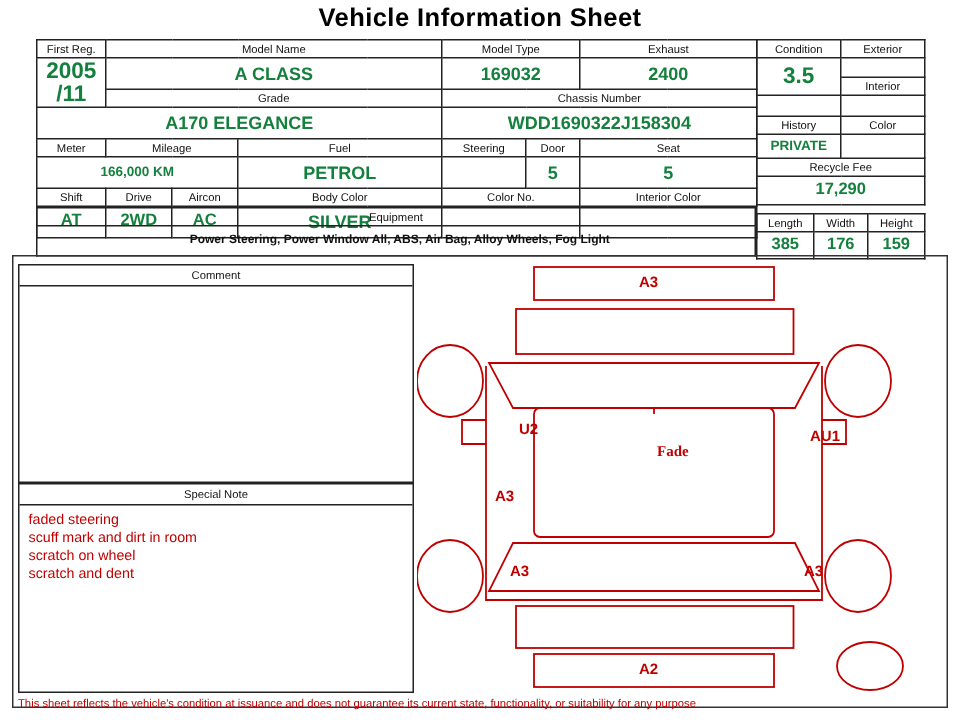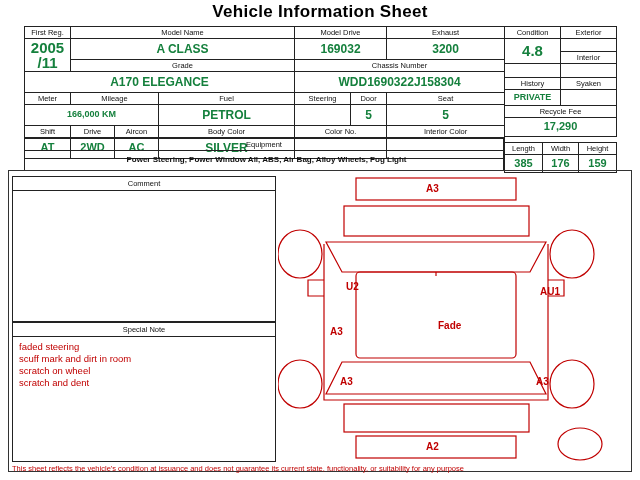--- a/index.html
+++ b/index.html
@@ -164,29 +164,29 @@
         <col style="width:50px">
         <col style="width:56px">
       <col style="width:36px">
         <col style="width:58px">
         <col style="width:60px">
     </colgroup>
     <tbody>
         <tr>
       <td class="hd">First Reg.</td>
       <td class="hd" colspan="4">Model Name</td>
-      <td class="hd" colspan="2">Model Drive</td>
+      <td class="hd" colspan="2">Model Type</td>
       <td class="hd" colspan="2">Exhaust</td>
     </tr>
     <tr>
       <td class="val lg" rowspan="2" style="line-height:1.0;white-space:pre-line">2005
 /11</td>
       <td class="val" colspan="4">A CLASS</td>
       <td class="val" colspan="2">169032</td>
-      <td class="val" colspan="2">3200</td>
+      <td class="val" colspan="2">2400</td>
     </tr>
     <tr>
       <td class="hd" colspan="4">Grade</td>
       <td class="hd" colspan="4">Chassis Number</td>
     </tr>
     <tr>
       <td class="val" colspan="5">A170 ELEGANCE</td>
       <td class="val" colspan="4">WDD1690322J158304</td>
     </tr>
     <tr>
@@ -238,33 +238,33 @@
     <colgroup>
         <col style="width:56px">
         <col style="width:56px">
       </colgroup>
     <tbody>
         <tr>
       <td class="hd">Condition</td>
       <td class="hd">Exterior</td>
     </tr>
     <tr>
-      <td class="val lg" rowspan="2">4.8</td>
+      <td class="val lg" rowspan="2">3.5</td>
       <td class="val sm" style="height:12px"></td>
     </tr>
     <tr>
       <td class="hd">Interior</td>
     </tr>
     <tr>
       <td class="val sm" style="height:13px"></td>
       <td class="val sm" style="height:13px"></td>
     </tr>
     <tr>
       <td class="hd">History</td>
-      <td class="hd">Syaken</td>
+      <td class="hd">Color</td>
     </tr>
     <tr>
       <td class="val sm" style="height:15px">PRIVATE</td>
       <td class="val sm" style="height:15px"></td>
     </tr>
     <tr>
       <td class="hd" colspan="2">Recycle Fee</td>
     </tr>
     <tr>
       <td class="val md" colspan="2" style="height:18px">17,290</td>
@@ -337,21 +337,21 @@
         <ellipse cx="294" cy="208" rx="22" ry="24"></ellipse>
 
         <ellipse cx="302" cy="268" rx="22" ry="16"></ellipse>
 
         <line x1="158" y1="96" x2="158" y2="100"></line>
       </g>
     </svg>
     <span class="dg-label" style="left:148px; top:7px;">A3</span>
     <span class="dg-label" style="left:68px;  top:105px;">U2</span>
     <span class="dg-label" style="left:262px; top:110px;">AU1</span>
-    <span class="dg-label" style="left:160px; top:144px;">Fade</span>
+    <span class="dg-label" style="left:160px; top:120px;font-family:Liberation Serif, serif;">Fade</span>
     <span class="dg-label" style="left:52px;  top:150px;">A3</span>
     <span class="dg-label" style="left:62px;  top:200px;">A3</span>
     <span class="dg-label" style="left:258px; top:200px;">A3</span>
     <span class="dg-label" style="left:148px; top:265px;">A2</span>
   </div>
 
   <div id="footer">This sheet reflects the vehicle's condition at issuance and does not guarantee its current state, functionality, or suitability for any purpose</div>
 
 </div>
 

